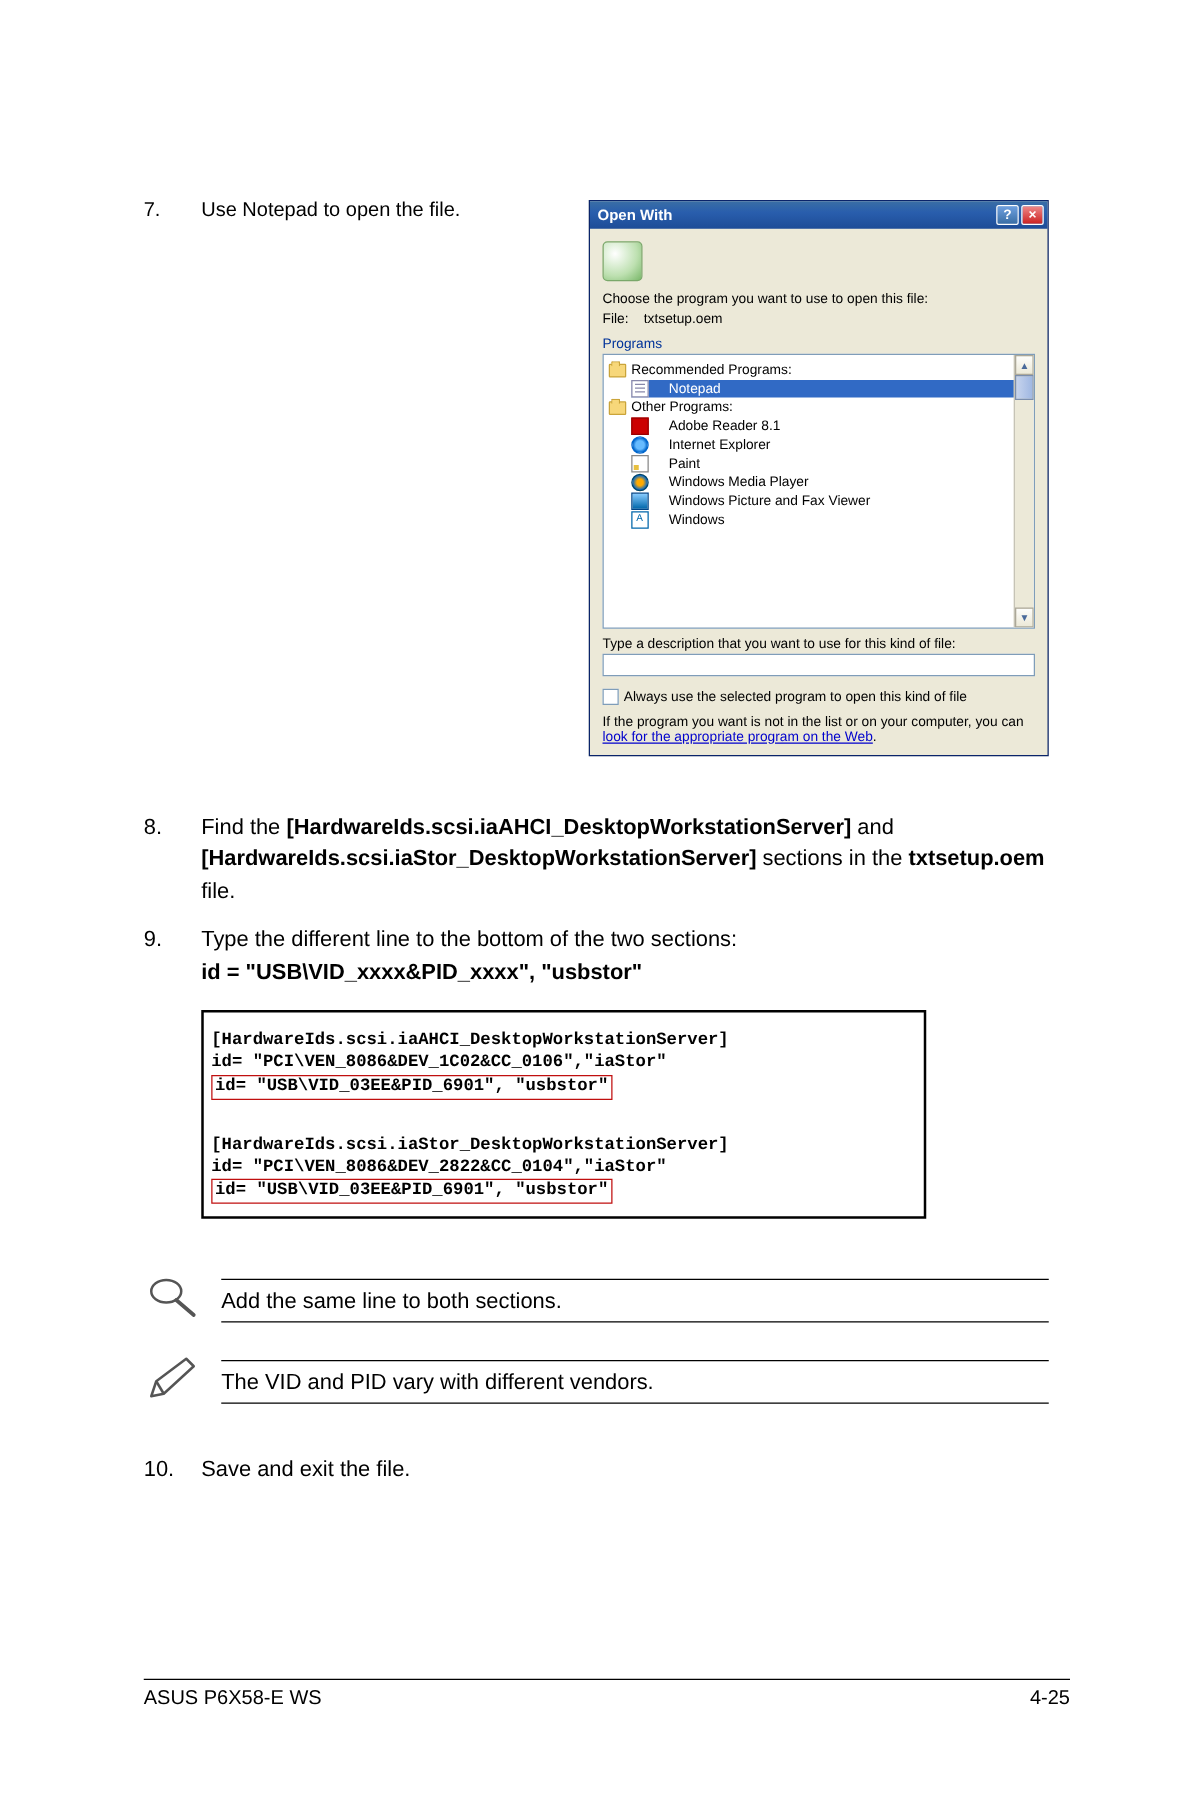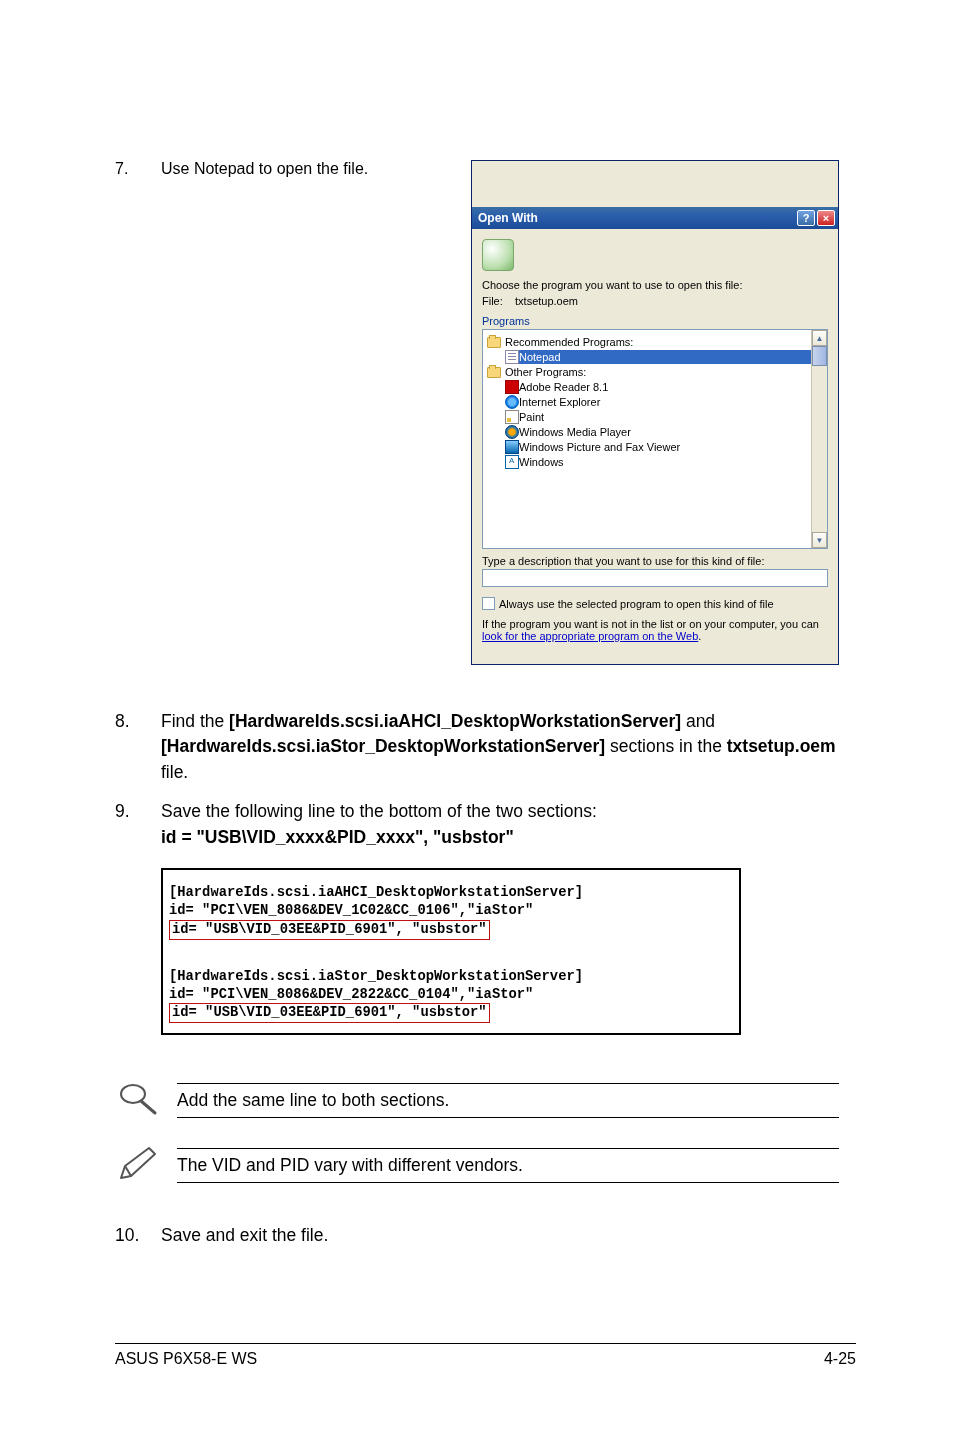--- a/index.html
+++ b/index.html
@@ -10,38 +10,38 @@
   .step-num { width: 46px; flex-shrink: 0; }
   .step-text { flex: 1; }
   .step-text b { font-weight: bold; }
 
   .step-row-7 { display: flex; align-items: flex-start; margin-bottom: 44px; }
   .step-row-7 .left { flex: 1; display: flex; }
   .step-row-7 .right { width: 368px; flex-shrink: 0; }
 
   
   .dlg { width: 368px; border: 1px solid #0a246a; background: #ece9d8; font-family: Tahoma, sans-serif; font-size: 11px; }
-  .dlg-title { display: flex; align-items: center; justify-content: space-between; height: 22px; background: linear-gradient(#3a6ea5,#295ead 40%,#1d4c97); color: #fff; font-weight: bold; padding: 0 3px 0 6px; margin-top: 46px; }
+  .dlg-title { display: flex; align-items: center; justify-content: space-between; height: 22px; background: linear-gradient(#3a6ea5,#295ead 40%,#1d4c97); color: #fff; font-weight: bold; padding: 0 3px 0 6px; }
   .dlg-title-txt { font-size: 12px; }
   .dlg-title-btns { display: flex; gap: 2px; }
   .dlg-tbtn { width: 18px; height: 16px; border: 1px solid #fff; border-radius: 2px; display:flex; align-items:center; justify-content:center; font-size: 11px; font-weight:bold; }
   .dlg-tbtn.help { background: linear-gradient(#6fa0e0,#3a6ea5); color:#fff; }
   .dlg-tbtn.close { background: linear-gradient(#e88,#c22); color:#fff; }
   .dlg-body { padding: 10px 10px 8px 10px; }
   .dlg-head { display:flex; gap:8px; margin-bottom:8px;flex-direction:column; }
   .dlg-icon { width:32px; height:32px; border-radius:4px; background: radial-gradient(circle at 30% 30%, #fff, #bde0b0 60%, #7ab86a); border:1px solid #7aa86a; }
   .dlg-head-txt { font-size:11px; }
   .dlg-head-txt div:first-child { margin-bottom:4px; }
   .dlg-label { color:#003399; margin-bottom:2px; }
   .dlg-list { background:#fff; border:1px solid #7f9db9; height:220px; padding:4px; overflow:hidden; position:relative; margin-bottom:4px; }
   .dlg-list .sb { position:absolute; right:0; top:0; bottom:0; width:16px; background:#ece9d8; border-left:1px solid #c6c3b6; }
   .dlg-list .sb-btn { height:16px; background: linear-gradient(#fdfdfb,#ece9d8); border:1px solid #aca899; display:flex; align-items:center; justify-content:center; font-size:8px; color:#4a6a9b; }
   .dlg-list .sb-thumb { margin-top:0; height:20px; background: linear-gradient(to right,#c7d4ed,#9fb7e2); border:1px solid #7b8ead; }
   .pl-group { display:flex; align-items:center; gap:4px; margin:2px 0; }
-  .pl-item { display:flex; align-items:center; gap:0; margin:1px 0 1px 18px; }
+  .pl-item { display:flex; align-items:center; gap:16px; margin:1px 0 1px 18px; }
   .pl-item.sel { background:#316ac5; color:#fff; }
   .folder-ic { width:14px; height:11px; background:#f7d77a; border:1px solid #caa43a; border-radius:1px; position:relative; }
   .folder-ic::before { content:""; position:absolute; top:-3px; left:1px; width:5px; height:3px; background:#f7d77a; border:1px solid #caa43a; border-bottom:none; border-radius:1px 1px 0 0; }
   .app-ic { width:14px; height:14px; }
   .ic-note { background:#fff; border:1px solid #88a; position:relative; }
   .ic-note::after { content:""; position:absolute; left:2px; top:2px; right:2px; height:1px; background:#88a; box-shadow: 0 3px 0 #88a, 0 6px 0 #88a; }
   .ic-pdf { background:#c00; border:1px solid #900; }
   .ic-ie { background: radial-gradient(circle at 50% 50%, #6bf 40%, #06c 70%); border-radius:50%; border:1px solid #06c; }
   .ic-paint { background:#fff; border:1px solid #888; position:relative; }
   .ic-paint::after { content:""; position:absolute; left:1px; bottom:1px; width:4px; height:4px; background:#e8c040; }
@@ -49,21 +49,21 @@
   .ic-pic { background: linear-gradient(#8cf,#06a); border:1px solid #048; }
   .ic-wp { background:#fff; border:1px solid #06a; position:relative; }
   .ic-wp::after { content:"A"; position:absolute; font-size:8px; color:#06a; left:3px; top:0; }
 
   .dlg-desc { margin:6px 0 2px 0; }
   .dlg-input { width:100%; height:18px; border:1px solid #7f9db9; background:#fff; margin-bottom:10px; }
   .dlg-chkrow { display:flex; align-items:center; gap:4px; margin-bottom:8px; }
   .dlg-chk { width:13px; height:13px; border:1px solid #7f9db9; background:#fff; }
   .dlg-browse-row { display:flex; justify-content:flex-end; margin-bottom:14px; }
   .dlg-btn { min-width:72px; height:22px; background: linear-gradient(#fdfdfb,#ece9d8); border:1px solid #aca899; border-radius:3px; font-size:11px; display:flex; align-items:center; justify-content:center; padding: 0 10px; }
-  .dlg-link { font-size:11px; margin-bottom:14px; }
+  .dlg-link { font-size:11px; }
   .dlg-link a { color:#0000cc; text-decoration:underline; }
   .dlg-okrow { display:flex; justify-content:flex-end; gap:6px; }
 
   
   .codebox { margin: 18px 0 0 46px; width: 580px; border: 2px solid #000; padding: 14px 6px 10px 6px; font-family: "Courier New", monospace; font-size: 13.8px; font-weight: bold; line-height: 1.3; }
   .codebox .hl { display:inline-block; border:1.5px solid #c00f0f; padding: 0 2px; }
   .codebox .sp { height: 28px; }
 
   
   .note { display:flex; align-items:center; gap: 18px; margin: 26px 0 0 0; }
@@ -165,21 +165,21 @@
   <div class="step">
     <div class="step-num">8.</div>
     <div class="step-text">
       <span>Find the </span><b>[HardwareIds.scsi.iaAHCI_DesktopWorkstationServer]</b><span> and </span><b>[HardwareIds.scsi.iaStor_DesktopWorkstationServer]</b><span> sections in the </span><b>txtsetup.oem</b><span> file.</span>
     </div>
   </div>
 
   <div class="step">
     <div class="step-num">9.</div>
     <div class="step-text">
-      <span>Save the following line to the bottom of the two sections:</span><br>
+      <span>Type the different line to the bottom of the two sections:</span><br>
       <b>id = "USB\VID_xxxx&amp;PID_xxxx", "usbstor"</b>
     </div>
   </div>
 
   <div class="codebox">
     <div>[HardwareIds.scsi.iaAHCI_DesktopWorkstationServer]</div>
     <div>id= "PCI\VEN_8086&amp;DEV_1C02&amp;CC_0106","iaStor"</div>
     <div><span class="hl">id= "USB\VID_03EE&amp;PID_6901", "usbstor"</span></div>
     <div class="sp"></div>
     <div>[HardwareIds.scsi.iaStor_DesktopWorkstationServer]</div>

